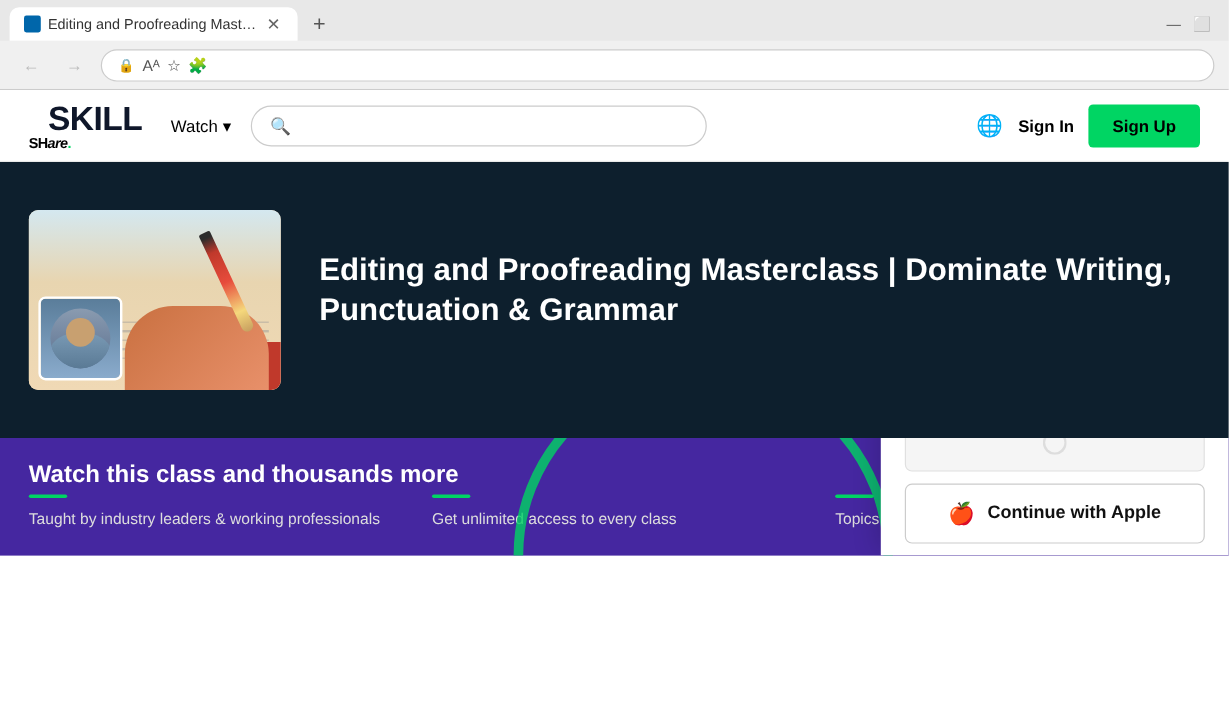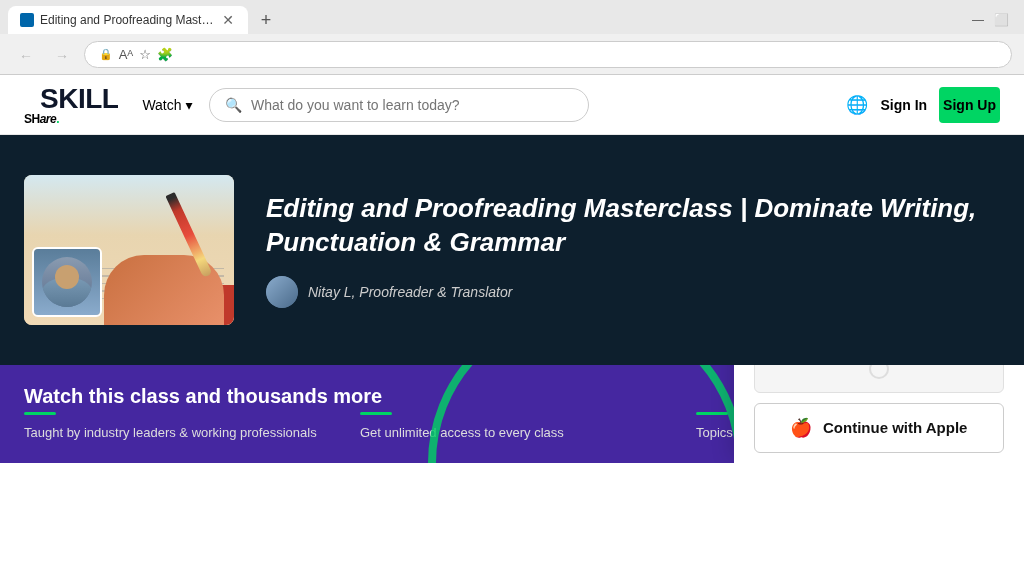--- a/index.html
+++ b/index.html
@@ -146,32 +146,31 @@
       display: flex; align-items: center; gap: 12px;
     }
     .globe-icon { color: #333; font-size: 18px; cursor: pointer; }
     .sign-in-btn {
       background: transparent; border: none;
       font-size: 14px; font-weight: 600; cursor: pointer; color: #000;
     }
     .sign-up-btn {
       background: #00d563; border: none;
       font-size: 14px; font-weight: 700; cursor: pointer;
-      padding: 10px 4px; border-radius: 4px; color: #000;
+      padding: 10px 20px; border-radius: 4px; color: #000;
     }
 
     
     .hero {
       background: #0d1f2d;
       display: flex;
       align-items: center;
       padding: 40px 24px;
       gap: 32px;
       min-height: 200px;
-      font-style: italic;
     }
     .hero-images {
       display: flex;
       gap: 8px;
       flex-shrink: 0;
     }
     .hero-img-main {
       width: 210px;
       height: 150px;
       border-radius: 8px;
@@ -383,21 +382,20 @@
       <span class="logo-bottom">
         SH<span style="font-style:italic;">are</span><span class="logo-dot">.</span>
       </span>
     </div>
     <div class="browse-btn">
       <span>Watch</span>
       <span>▾</span>
     </div>
     <div class="search-box">
       <span class="search-icon-wrap">🔍</span>
-      <input class="search-input" type="text" placeholder="What do you want to learn today?" style="">
     </div>
     <div class="header-right">
       <span class="globe-icon">🌐</span>
       <button class="sign-in-btn">Sign In</button>
       <button class="sign-up-btn">Sign Up</button>
     </div>
   </div>
 
   <div class="hero">
     <div class="hero-images">
@@ -424,26 +422,20 @@
             <div style="width:50px;height:50px;border-radius:50%;background:linear-gradient(180deg,#8a9bb0,#5a7090);position:relative;overflow:hidden;">
               <div style="position:absolute;bottom:0;width:100%;height:60%;background:linear-gradient(180deg,#7a9ab5,#5a7a95);border-radius:50% 50% 0 0;"></div>
               <div style="position:absolute;top:8px;left:50%;transform:translateX(-50%);width:24px;height:24px;border-radius:50%;background:#c8a070;"></div>
             </div>
           </div>
         </div>
       </div>
     </div>
     <div class="hero-content">
       <h1 class="hero-title">Editing and Proofreading Masterclass | Dominate Writing, Punctuation &amp; Grammar</h1>
-      <div class="hero-author">
-        <div class="author-avatar">
-          <div style="width:100%;height:100%;background:linear-gradient(135deg,#8aabcc,#4a6a8a);border-radius:50%;"></div>
-        </div>
-        <span class="author-name">Nitay L, Proofreader &amp; Translator</span>
-      </div>
     </div>
   </div>
 
   <div class="lower-section">
     <div class="lower-text-col">
       <h2 class="lower-heading">Watch this class and thousands more</h2>
       <div class="lower-items">
         <div class="lower-item">
           <div class="lower-item-bar"></div>
           <p class="lower-item-text">Taught by industry leaders &amp; working professionals</p>

